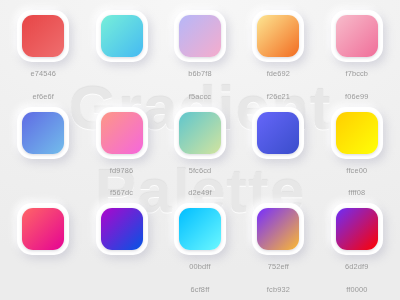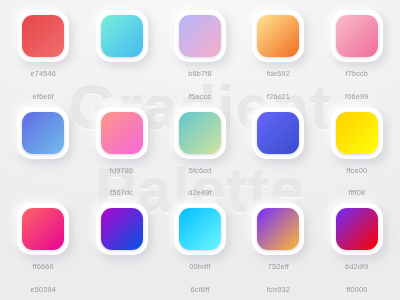--- a/index.html
+++ b/index.html
@@ -165,21 +165,20 @@
       <div class="cell">
         <div class="card">
           <div class="swatch" style="background: linear-gradient(135deg, rgb(255, 206, 0) 0%, rgb(255, 255, 8) 100%);"></div>
         </div>
         <div class="codes"><span class="c1">ffce00</span><span class="c2">ffff08</span></div>
       </div>
       <div class="cell">
         <div class="card">
           <div class="swatch" style="background: linear-gradient(135deg, rgb(255, 102, 102) 0%, rgb(229, 3, 148) 100%);"></div>
         </div>
-        <div class="codes"><span class="c1">ff6666</span><span class="c2">e50394</span></div>
       </div>
       <div class="cell">
         <div class="card">
           <div class="swatch" style="background: linear-gradient(135deg, rgb(174, 5, 204) 0%, rgb(3, 84, 229) 100%);"></div>
         </div>
       </div>
       <div class="cell">
         <div class="card">
           <div class="swatch" style="background: linear-gradient(135deg, rgb(0, 189, 255) 0%, rgb(108, 248, 255) 100%);"></div>
         </div>

